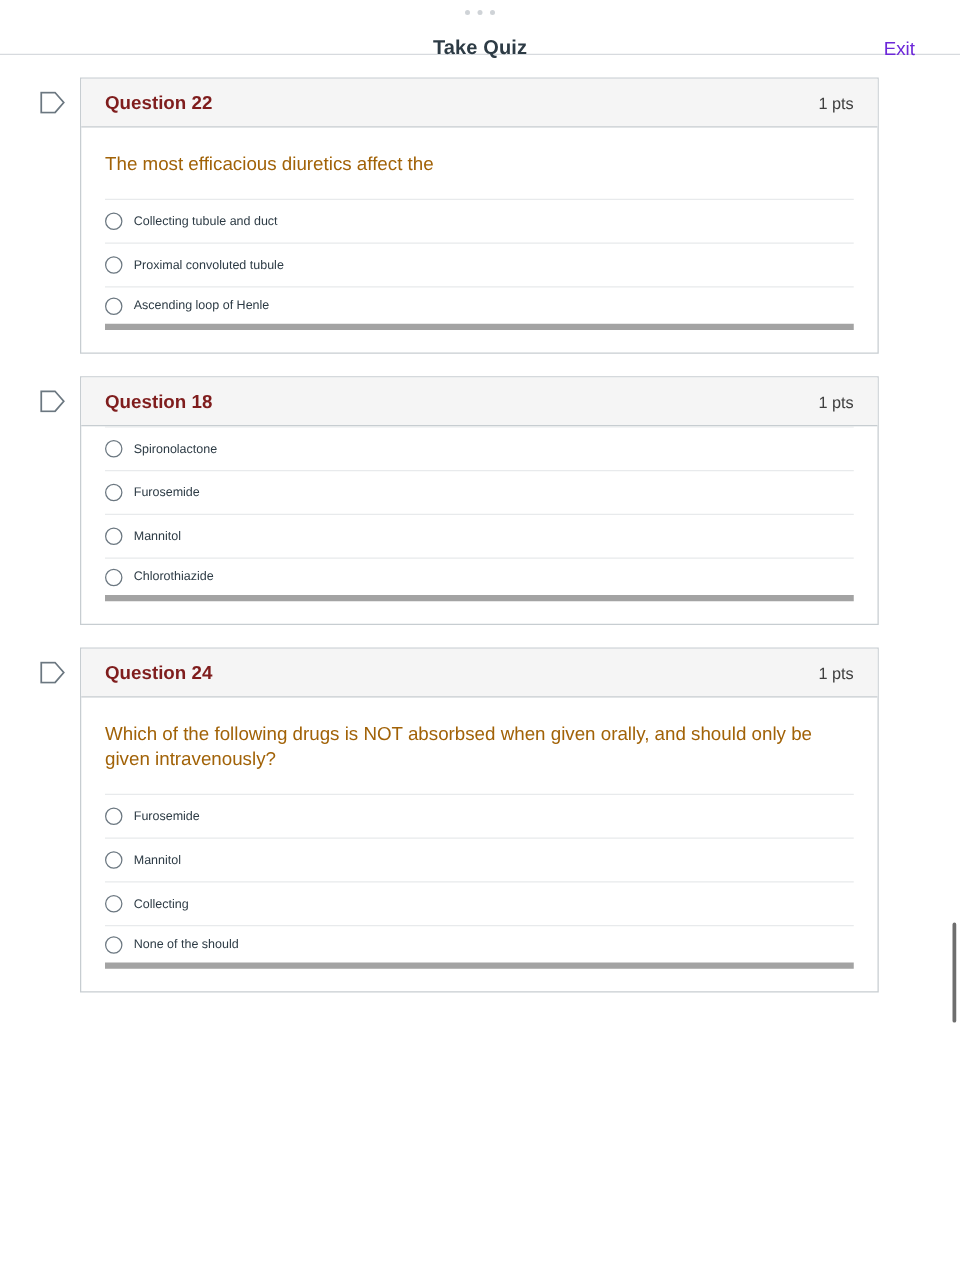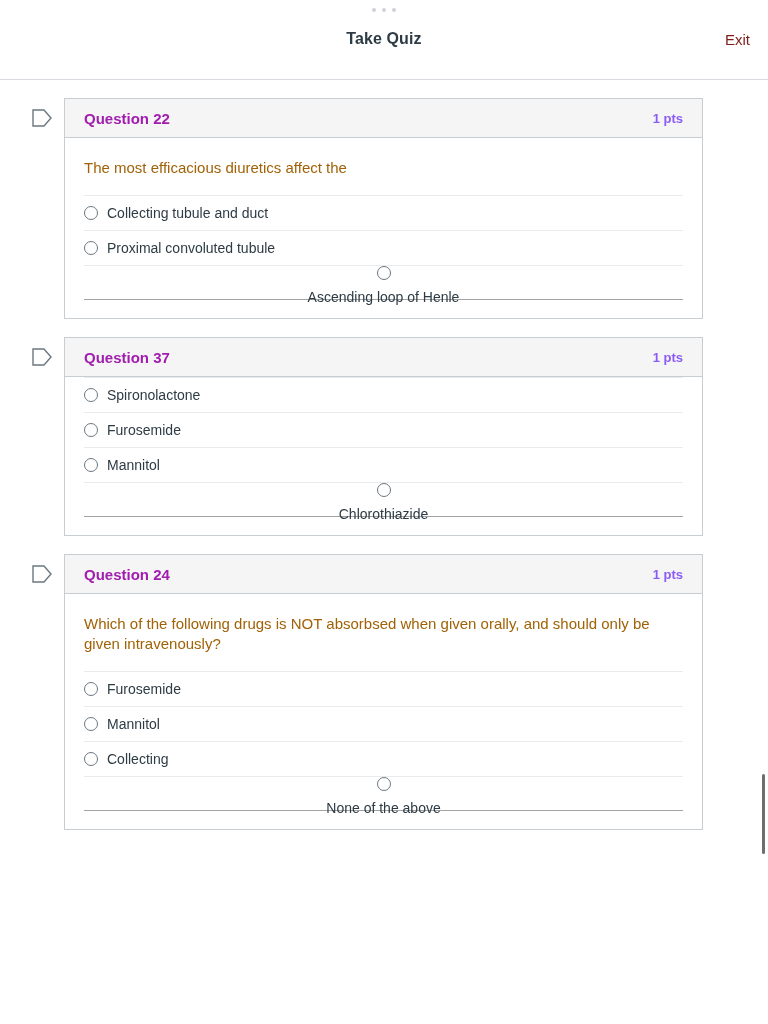--- a/index.html
+++ b/index.html
@@ -11,21 +11,21 @@
     overflow: hidden;
     background: #ffffff;
     font-family: "Liberation Sans", sans-serif;
     -webkit-font-smoothing: antialiased;
   }
   * { box-sizing: border-box; }
 
   
   .topbar {
     position: relative;
-    height: 80px;
+    height: 44px;
     border-bottom: 1px solid #d7dade;
     background: #fff;
   }
   .drag-dots {
     position: absolute;
     top: 8px;
     left: 0; right: 0;
     display: flex;
     justify-content: center;
     gap: 6px;
@@ -41,24 +41,24 @@
     left: 0; right: 0;
     top: 30px;
     text-align: center;
     font-size: 16px;
     font-weight: bold;
     color: #2d3b45;
     letter-spacing: 0.1px;
   }
   .exit-btn {
     position: absolute;
-    right: 18px;
+    right: 36px;
     top: 31px;
     font-size: 15px;
-    color: #7f1d1d;
+    color: #6d28d9;
     cursor: pointer;
     background: none;
     border: none;
     padding: 0;
     font-family: inherit;
   }
 
   
   .content {
     position: relative;
@@ -86,50 +86,50 @@
     border-bottom: 1px solid #c7cdd1;
     height: 39px;
     display: flex;
     align-items: center;
     justify-content: space-between;
     padding: 0 19px;
   }
   .qname {
     font-size: 15px;
     font-weight: bold;
-    color: #a21caf;
+    color: #7f1d1d;
   }
   .qpts {
     font-size: 13px;
-    font-weight: bold;
-    color: #8b5cf6;
+    font-weight: normal;
+    color: #404040;
   }
   .qbody { padding: 0 19px; }
   .qtext {
     font-size: 15px;
     color: #a16207;
     line-height: 20px;
     padding: 20px 0 17px 0;
   }
   .answers { }
   .answer {
     border-top: 1px solid #e8eaec;
     height: 35px;
     display: flex;
     align-items: center;
     gap: 9px;
   }
-  .answer:last-child { border-bottom: 1px solid #a3a3a3; flex-direction: column; }
+  .answer:last-child { border-bottom: 5px solid #a3a3a3; }
   .radio {
     width: 14px; height: 14px;
     border: 1.5px solid #6b7780;
     border-radius: 50%;
     flex: 0 0 auto;
   }
-  .atext { font-size: 14px; color: #2d3b45; }
+  .atext { font-size: 10px; color: #2d3b45; }
   .qbody-pad { height: 18px; }
 
   .scrollbar {
     position: absolute;
     right: 3px;
     top: 694px;
     width: 3px;
     height: 80px;
     background: #6e6e6e;
     border-radius: 2px;
@@ -178,21 +178,21 @@
             <div class="qbody-pad"></div>
           </div>
         </div>
       </div>
       <div class="question">
         <span class="flag"><svg width="20" height="18" viewBox="0 0 20 18" fill="none">
             <path d="M1 1 H12 L19 9 L12 17 H1 Z" stroke="#6b7780" stroke-width="1.4" fill="none"></path>
           </svg></span>
         <div class="card">
           <div class="qheader">
-            <span class="qname">Question 37</span>
+            <span class="qname">Question 18</span>
             <span class="qpts">1 pts</span>
           </div>
           <div class="qbody">
             <div class="answers">
               <div class="answer">
                 <span class="radio"></span>
                 <span class="atext">Spironolactone</span>
               </div>
               <div class="answer">
                 <span class="radio"></span>
@@ -230,21 +230,21 @@
               <div class="answer">
                 <span class="radio"></span>
                 <span class="atext">Mannitol</span>
               </div>
               <div class="answer">
                 <span class="radio"></span>
                 <span class="atext">Collecting</span>
               </div>
               <div class="answer">
                 <span class="radio"></span>
-                <span class="atext">None of the above</span>
+                <span class="atext">None of the should</span>
               </div>
             </div>
             <div class="qbody-pad"></div>
           </div>
         </div>
       </div>
     </div>
   <div class="scrollbar"></div>
 </div>
 

